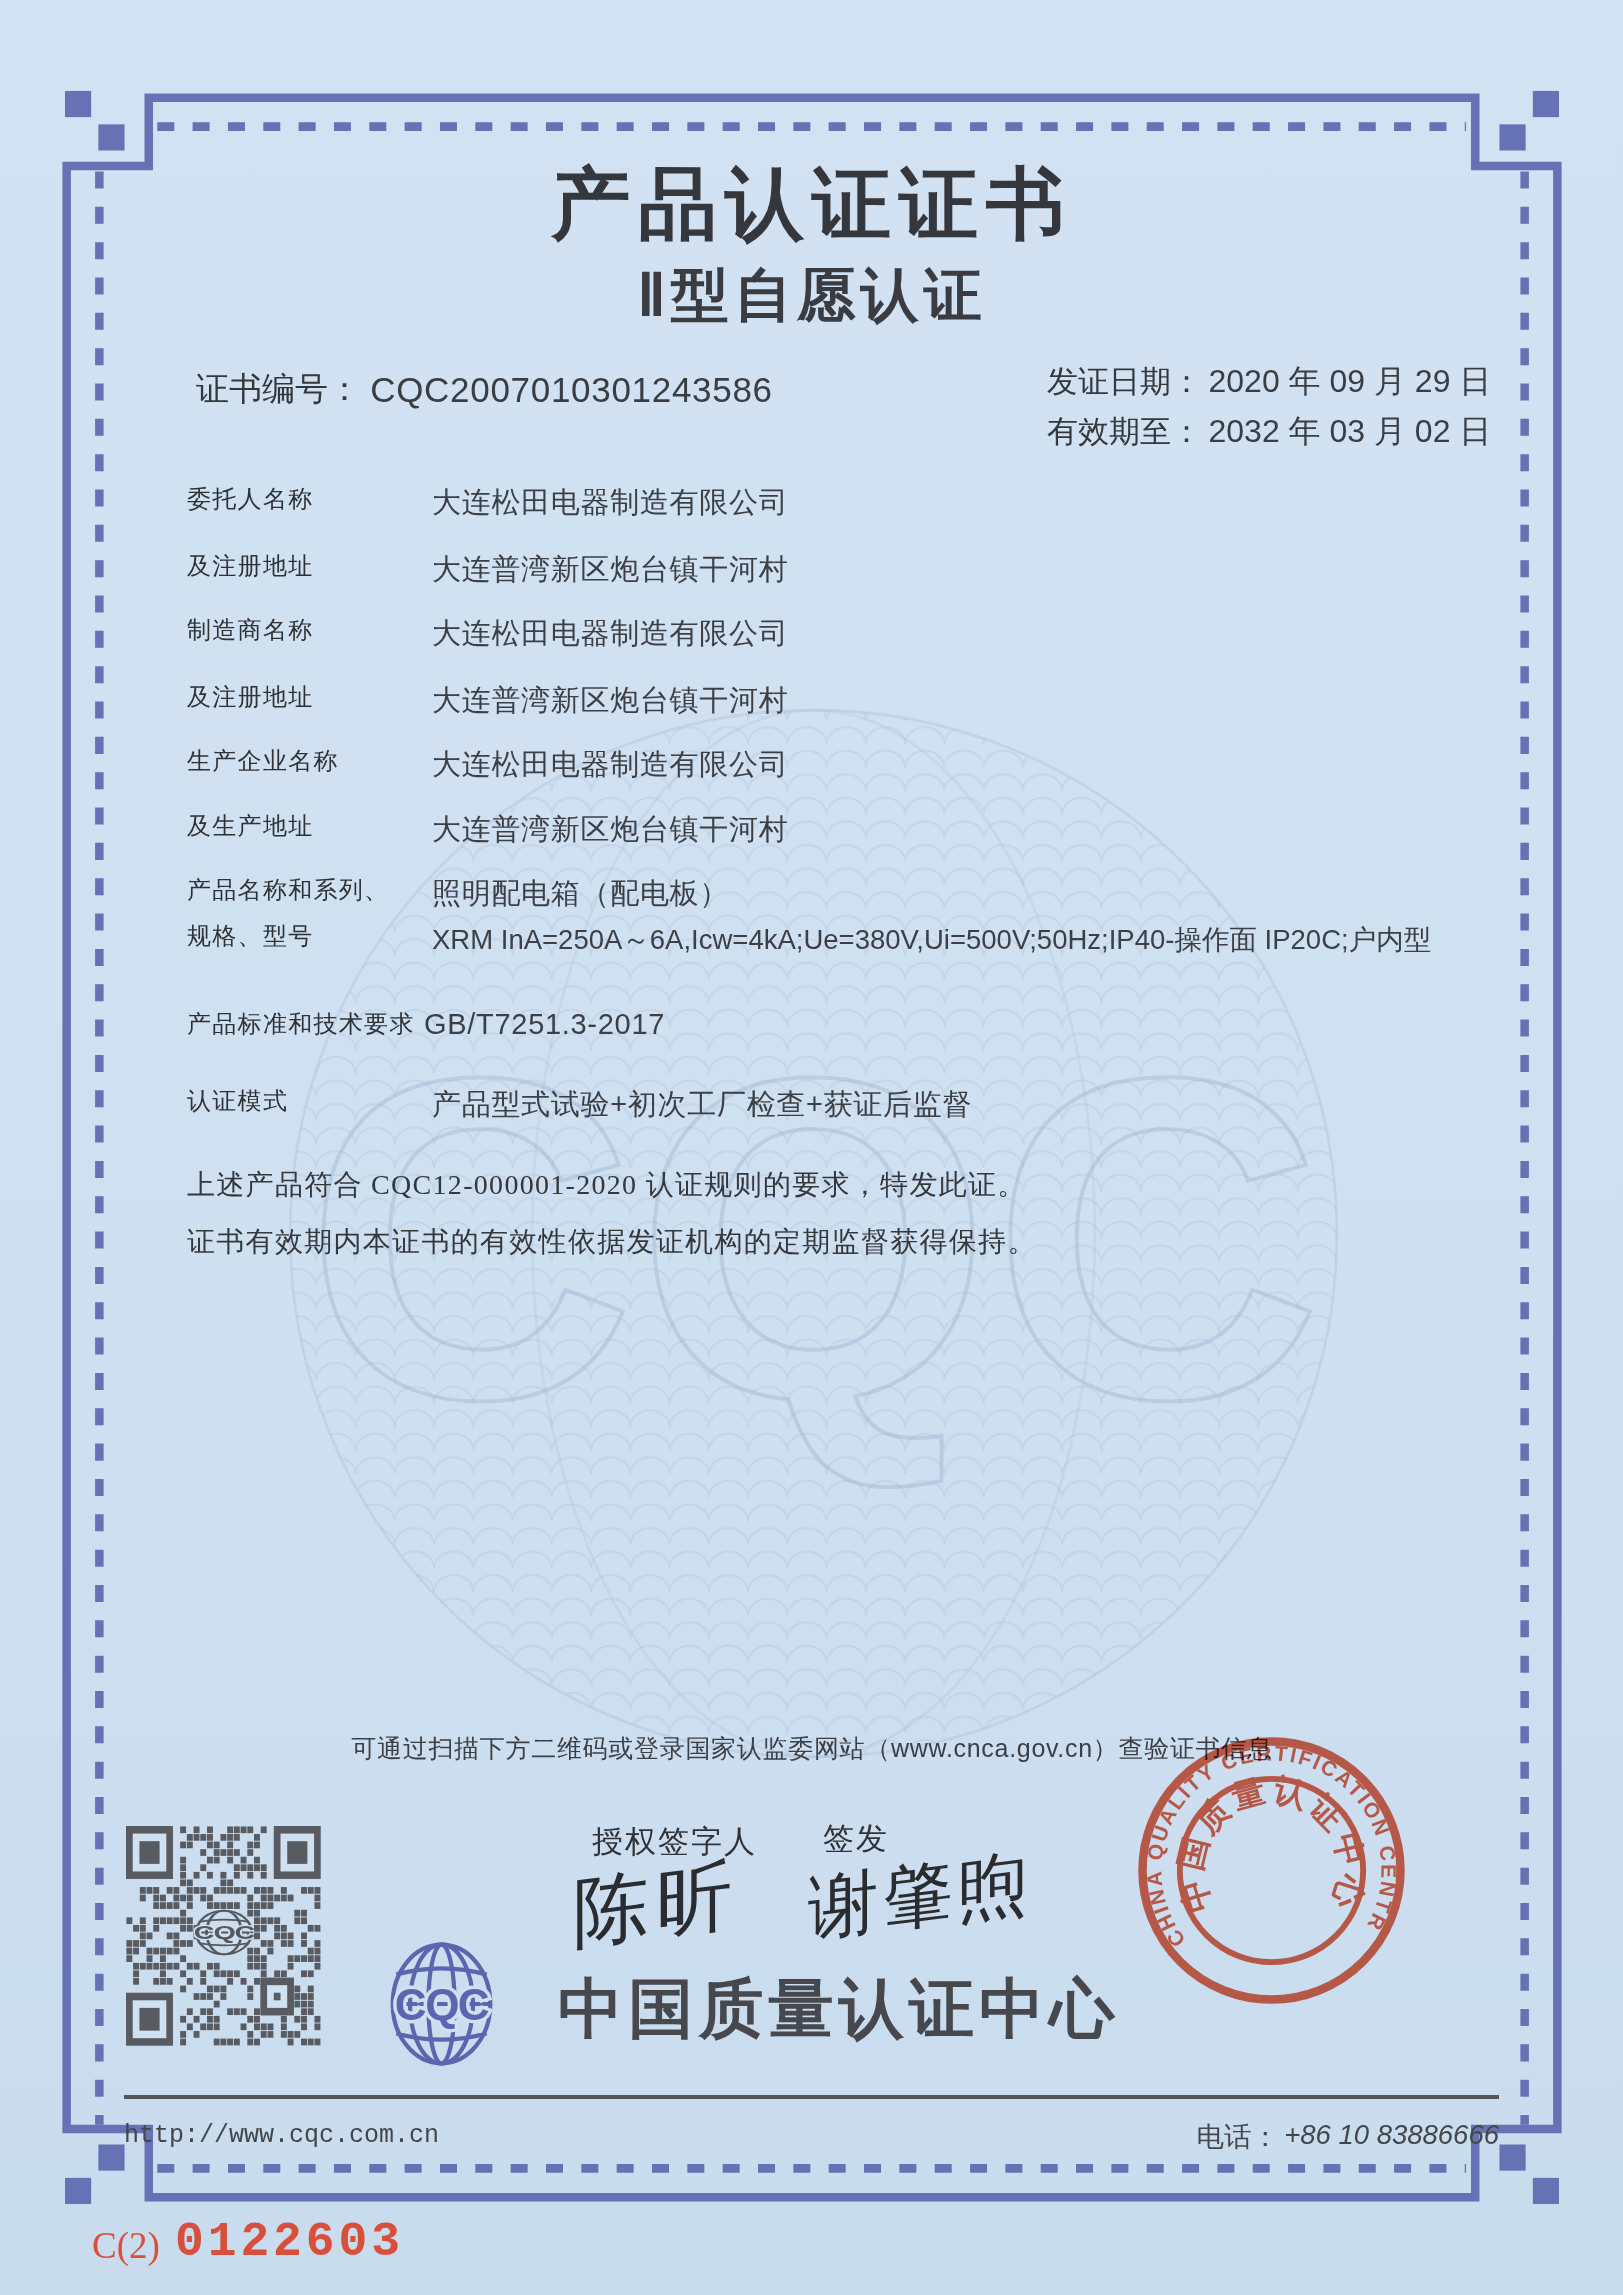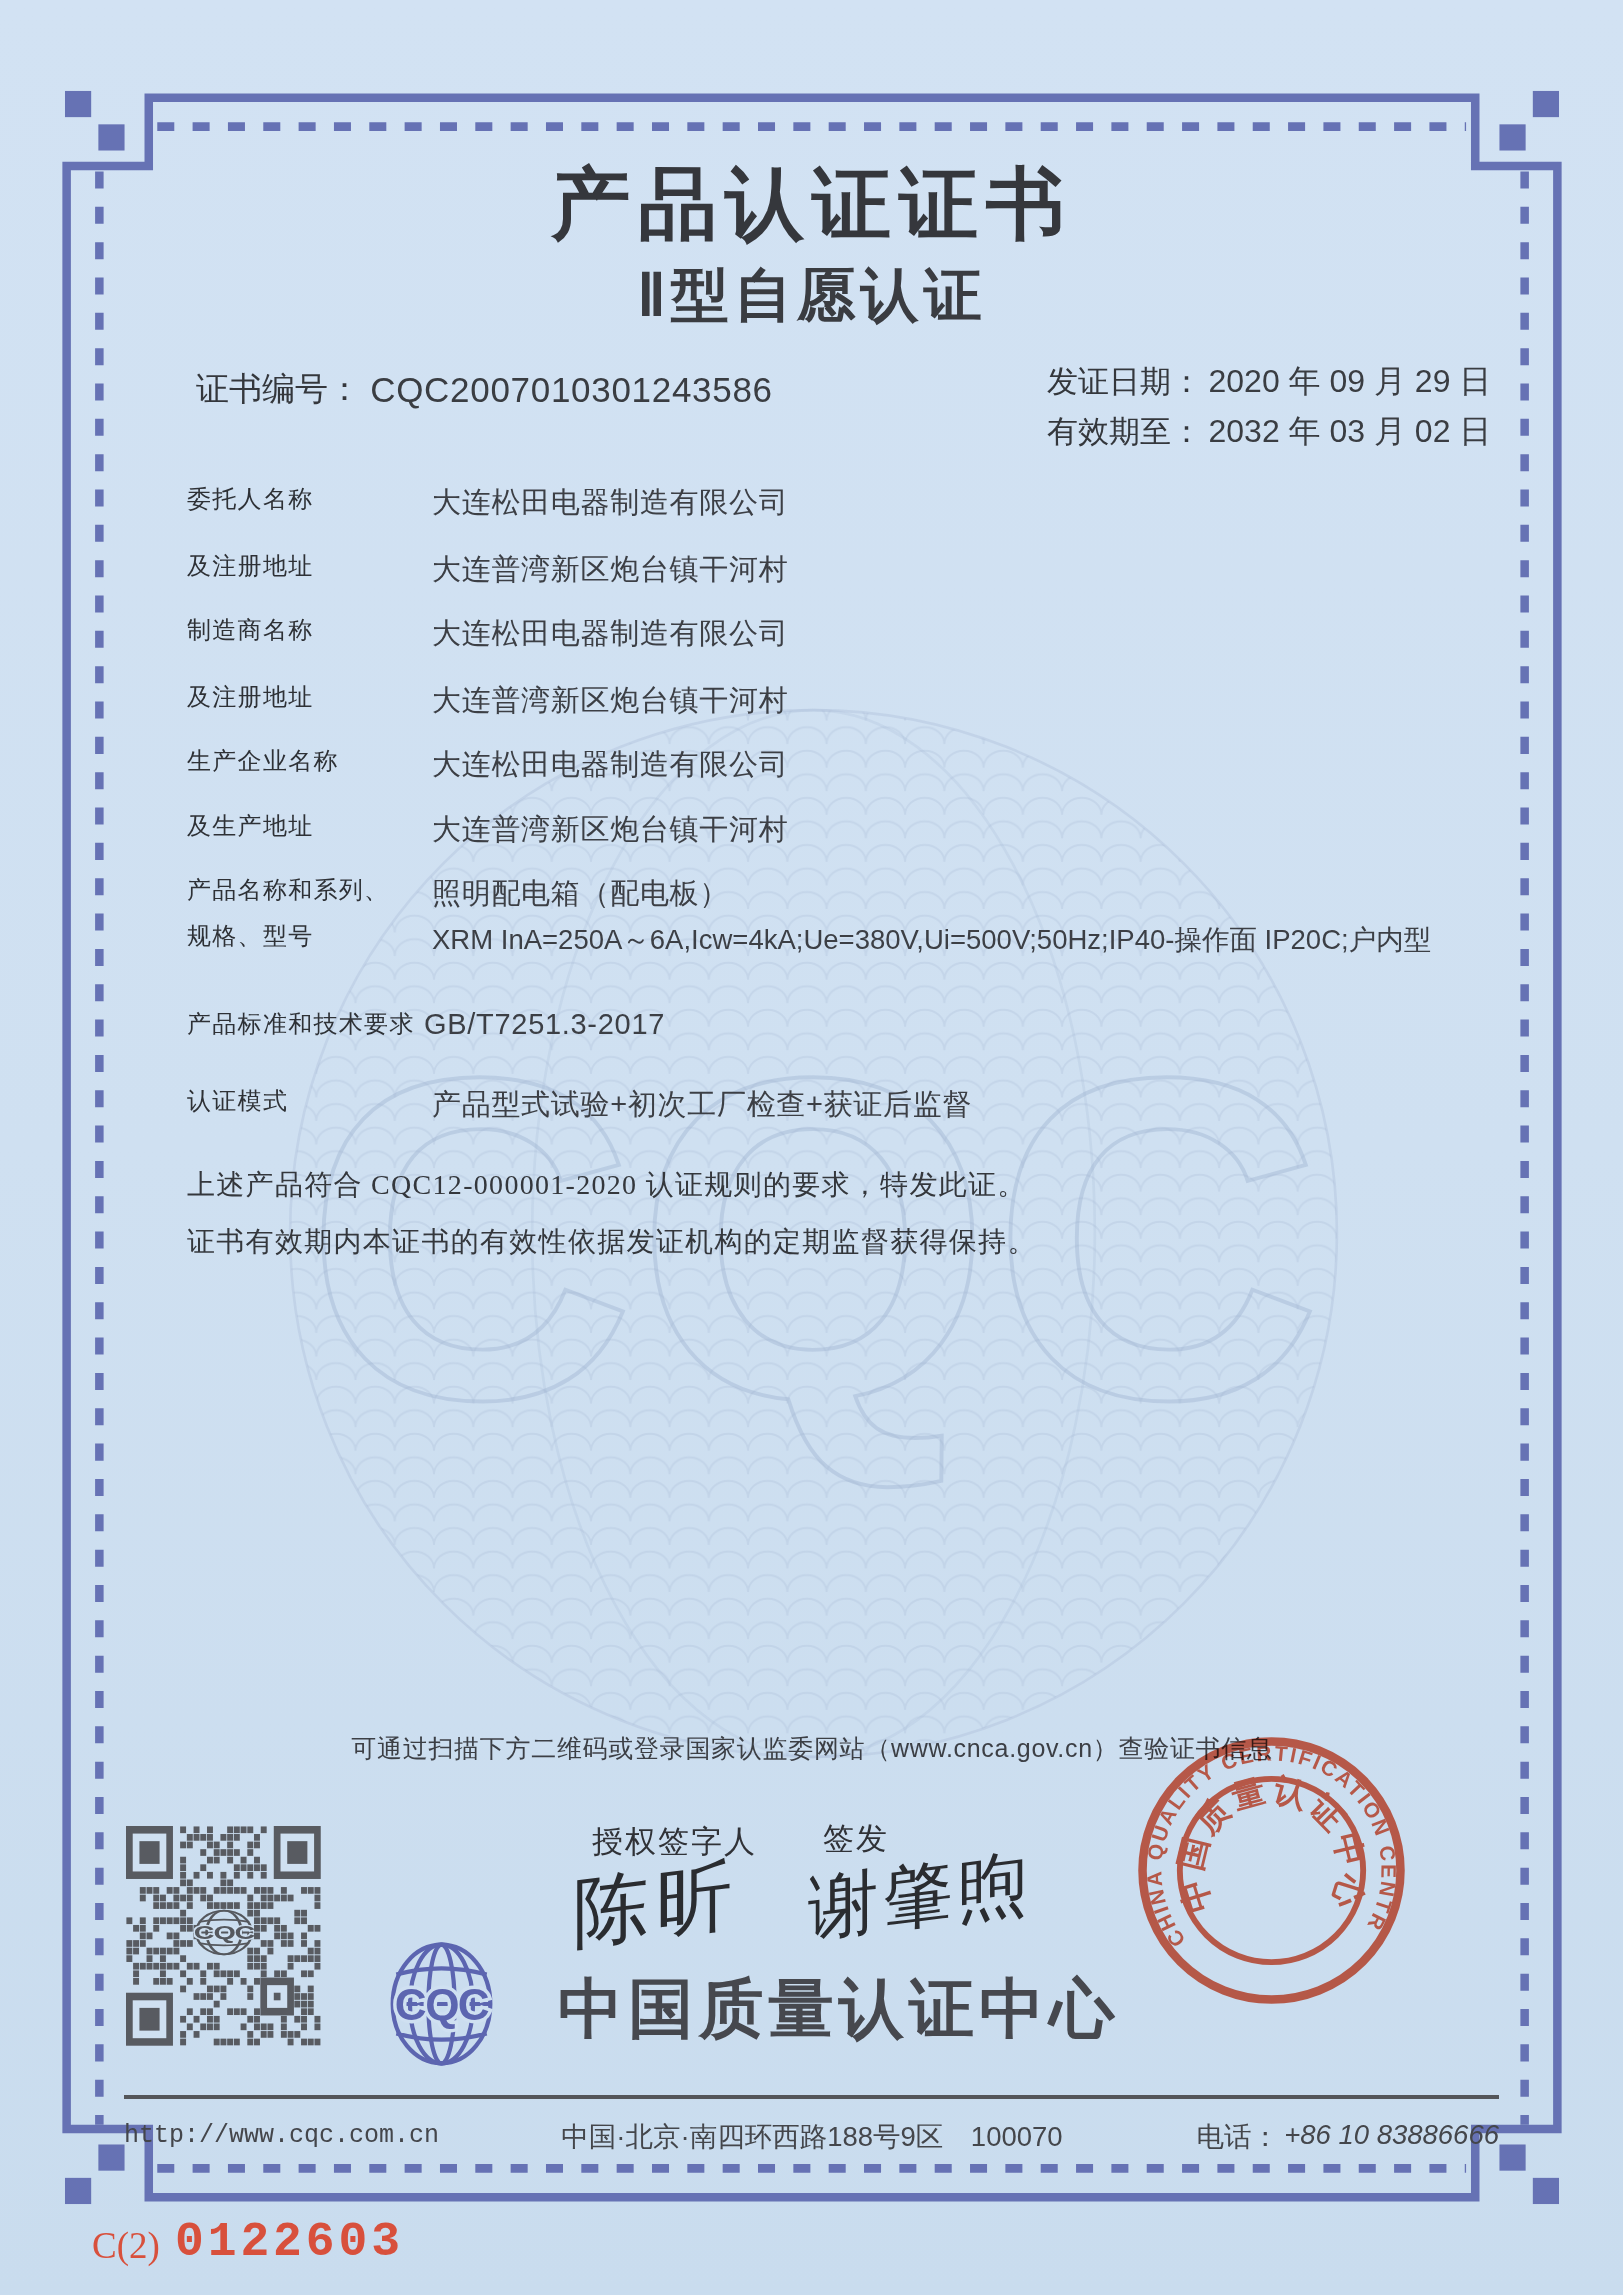--- a/index.html
+++ b/index.html
@@ -472,21 +472,20 @@
     <text font-size="32" font-weight="700" fill="#e2593f" letter-spacing="3.4">
       <textPath href="#arcOut" startOffset="50%" text-anchor="middle">CHINA QUALITY CERTIFICATION CENTRE</textPath>
     </text>
     <text font-size="50" font-weight="700" fill="#e2593f" letter-spacing="6">
       <textPath href="#arcIn" startOffset="50%" text-anchor="middle">中国质量认证中心</textPath>
     </text>
   </svg>
 
   <div class="abs" style="left:124px;top:2095px;width:1375px;height:3.9px;background:#54565a;"></div>
   <div class="abs footer-text mono" style="left:124px;top:2121px;font-size:25px;">http://www.cqc.com.cn</div>
-  <div class="abs footer-text" style="left:0;width:1624px;text-align:center;top:2119px;font-size:27.5px;">中国·北京·南四环西路188号9区　100070</div>
   <div class="abs footer-text" style="right:125px;top:2119px;font-size:27.5px;display:flex;">
     <span>电话：</span>
     <span style="margin-left:5.2px;font-style:italic;">+86 10 83886666</span>
   </div>
 
   <div class="abs serial-prefix" style="left:92px;top:2224px;">C(2)</div>
   <div class="abs serial-num" style="left:175px;top:2215px;">0122603</div>
 
 </div>
 

